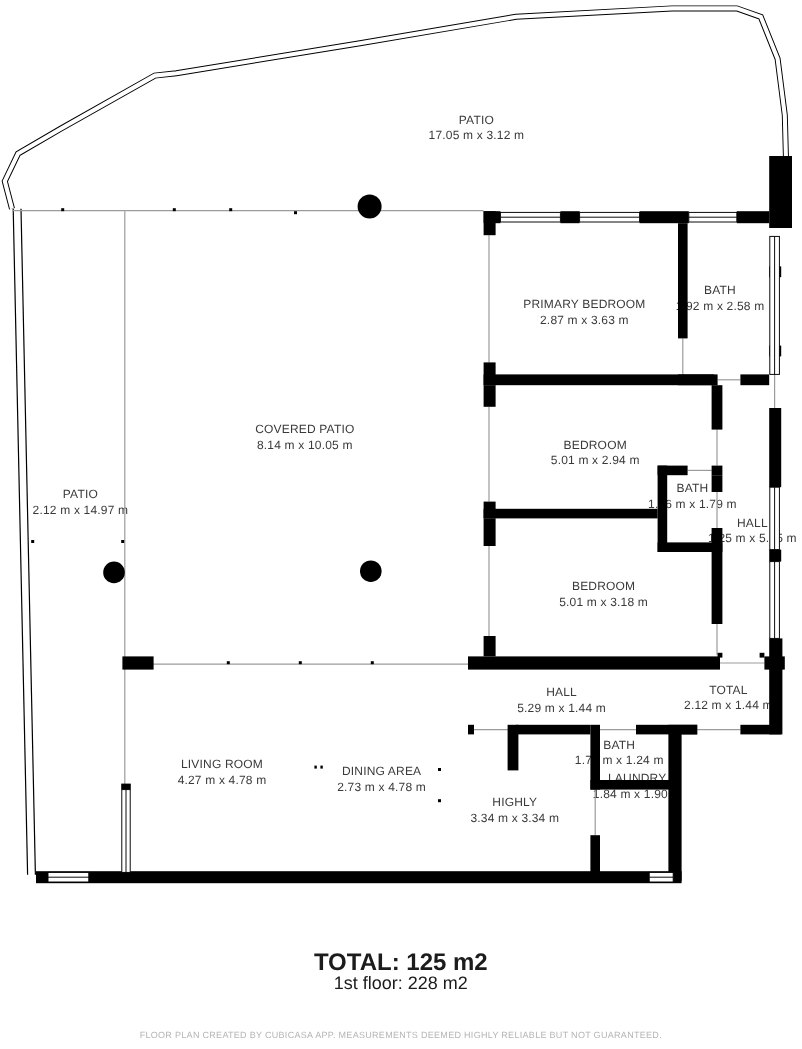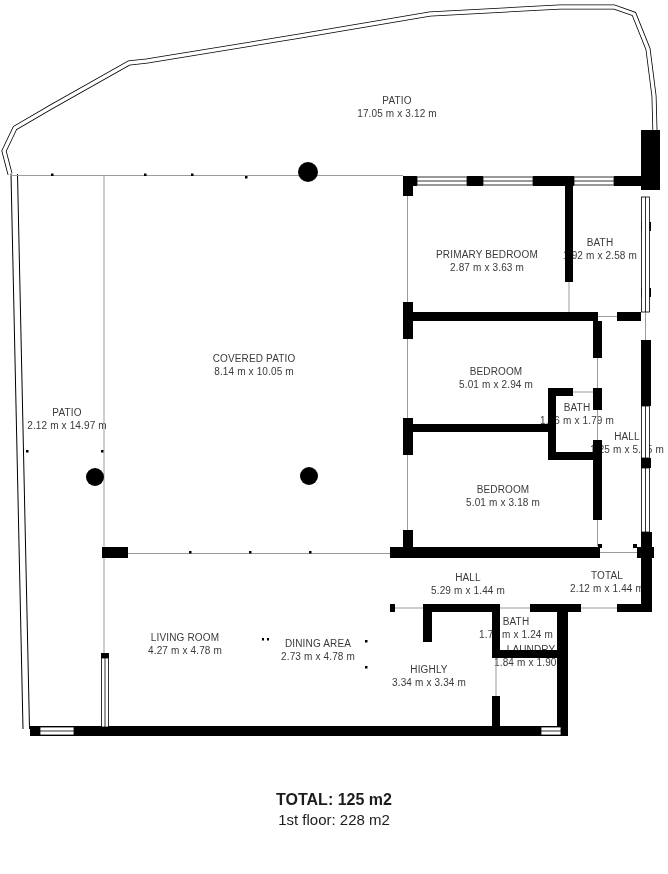--- a/index.html
+++ b/index.html
@@ -3,21 +3,21 @@
 <meta charset="utf-8">
 <style>
   html,body{margin:0;padding:0;background:#ffffff;}
   .canvas{position:relative;width:668px;height:874px;background:#fff;overflow:hidden;
           font-family:"Liberation Sans","DejaVu Sans",sans-serif;}
   .labels{position:absolute;inset:0;z-index:1;}
   .plan-svg{position:absolute;left:0;top:0;z-index:2;pointer-events:none;}
   .room-label{position:absolute;transform:translateX(-50%);text-align:center;
               font-size:10px;line-height:12.5px;color:#3a3a3a;white-space:nowrap;letter-spacing:.15px;}
   .summary{position:absolute;left:0;width:668px;text-align:center;color:#1c1c1c;z-index:3;}
-  .sum-total{top:791px;font-size:16px;font-weight:bold;text-align:center;}
+  .sum-total{top:791px;font-size:20px;font-weight:bold;text-align:center;}
   .sum-floor{top:811px;font-size:15px;}
   .sum-excluded{top:830px;font-size:14.5px;}
   .sum-footer{top:858px;font-size:7.5px;color:#b5b5b5;letter-spacing:.25px;}
 </style>
 </head>
 <body>
 
 <div class="canvas">
 
   <div class="labels">
@@ -221,13 +221,14 @@
 
     <g fill="#000">
       <circle cx="308" cy="172" r="10"></circle>
       <circle cx="95" cy="477" r="9"></circle>
       <circle cx="309" cy="476" r="9"></circle>
     </g>
   </svg>
 
   <div class="summary sum-total">TOTAL: 125 m2</div>
   <div class="summary sum-floor">1st floor: 228 m2</div>
+  <div class="summary sum-footer">FLOOR PLAN CREATED BY CUBICASA APP. MEASUREMENTS DEEMED HIGHLY RELIABLE BUT NOT GUARANTEED.</div>
 </div>
 
 </body></html>

